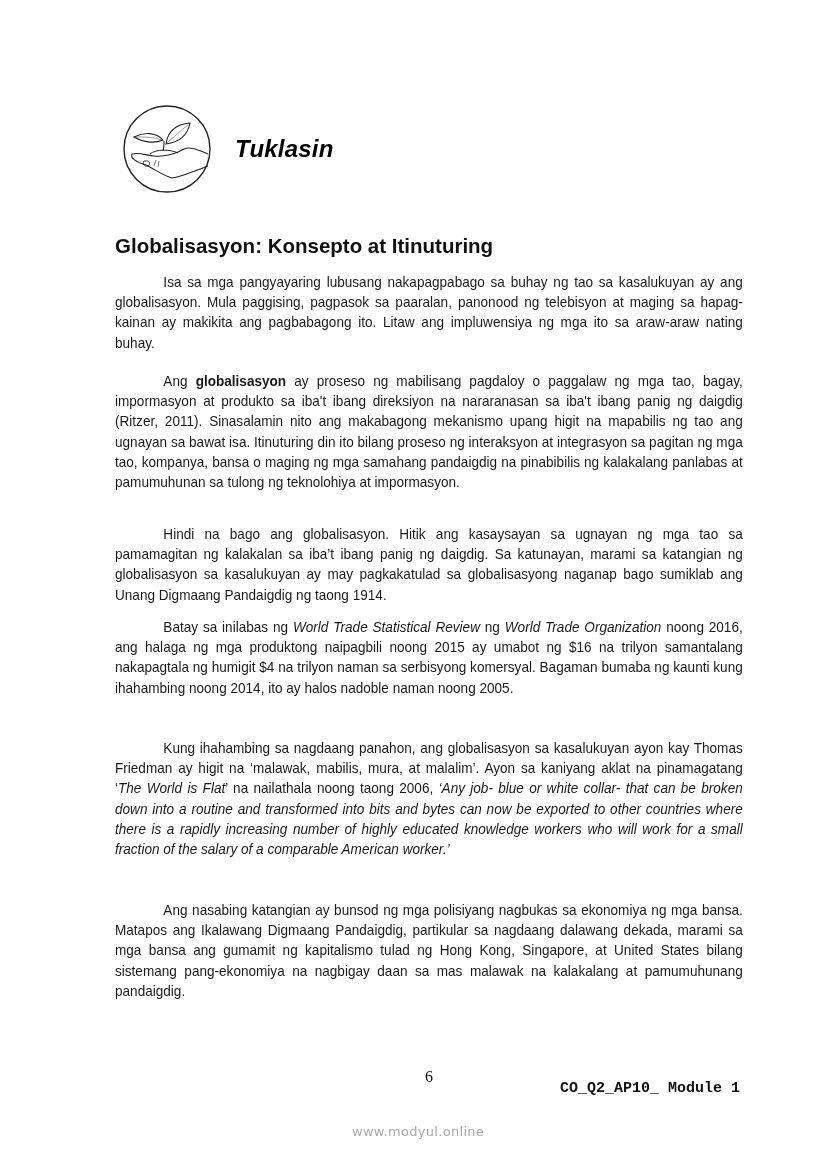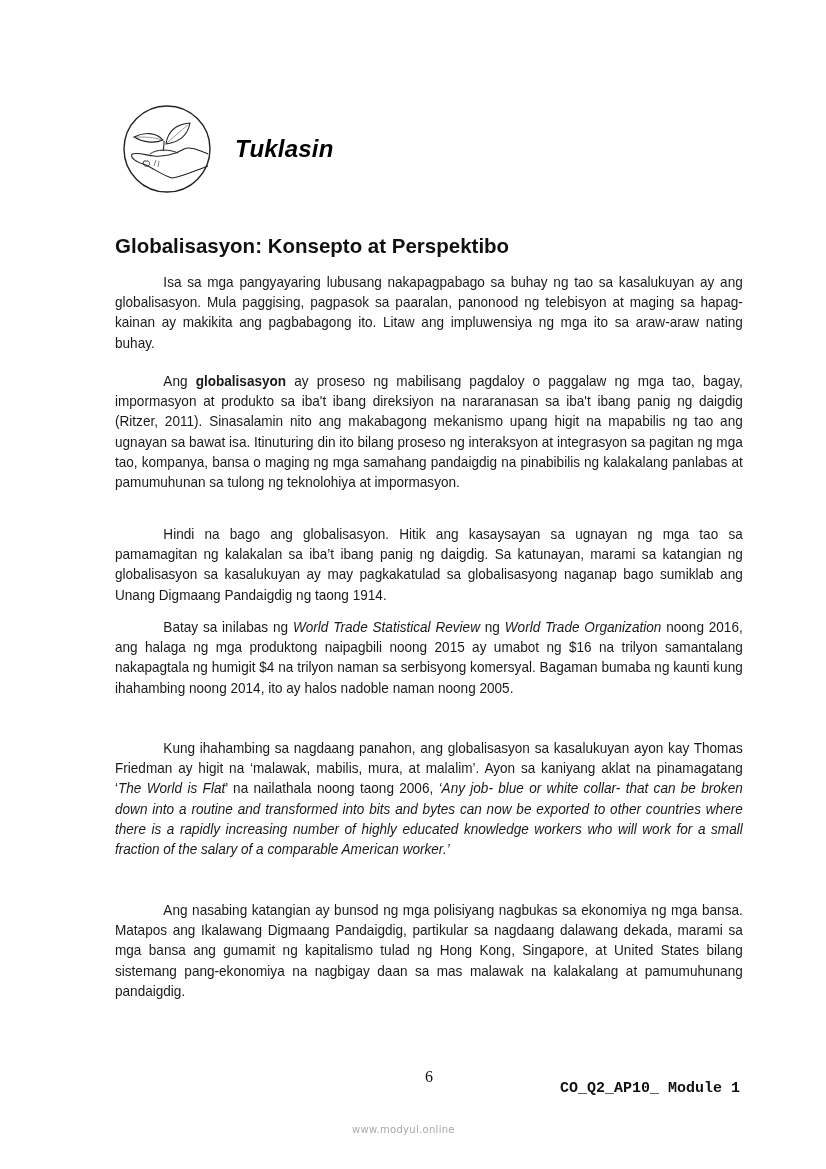--- a/index.html
+++ b/index.html
@@ -40,21 +40,21 @@
     .page-number {
       position: absolute; left: 409px; top: 1068px;
       font-family: "Liberation Serif", serif; font-size: 16px; color: #111;
     }
     .module-code {
       position: absolute; left: 544px; top: 1080px;
       font-family: Liberation Mono, monospace; font-weight: bold; font-size: 15px; color: #111;
     }
     .watermark {
       position: absolute; left: 336px; top: 1124px;
-      font-family: "DejaVu Sans", sans-serif; font-size: 10px; color: #a8a8a8; letter-spacing: 0.3px;
+      font-family: "DejaVu Sans", sans-serif; font-size: 13px; color: #a8a8a8; letter-spacing: 0.3px;
     }
   </style>
 </head>
 <body>
 
 <div class="page">
 
   <div class="section-header">
     <svg class="icon-circle" viewBox="0 0 90 90" width="90" height="90">
       <circle cx="45" cy="45" r="43" fill="none" stroke="#222" stroke-width="1.4"></circle>
@@ -70,21 +70,21 @@
       <path d="M28 50 C34 45, 48 45, 56 49" fill="none" stroke="#222" stroke-width="1"></path>
 
       <path d="M10 50 C18 48, 26 52, 32 52 C42 53, 54 50, 62 45 C68 42, 76 46, 86 50" fill="none" stroke="#222" stroke-width="1.1"></path>
       <path d="M10 50 C8 54, 14 58, 24 61 C34 66, 42 72, 50 74 C60 73, 72 67, 86 62" fill="none" stroke="#222" stroke-width="1.1"></path>
       <path d="M22 57 C20 60, 22 63, 26 62 C28 61, 28 58, 26 57 Z" fill="none" stroke="#222" stroke-width="0.9"></path>
       <path d="M32 62 L34 56 M36 63 L37 57" fill="none" stroke="#444" stroke-width="0.7"></path>
     </svg>
     <div class="section-title">Tuklasin</div>
   </div>
 
-  <div class="main-title">Globalisasyon: Konsepto at Perspektibo</div>
+  <div class="main-title">Globalisasyon: Konsepto at Itinuturing</div>
 
   <p class="body-text p1"><span class="indent"></span><span>Isa sa mga pangyayaring lubusang nakapagpabago sa buhay ng tao sa kasalukuyan ay ang globalisasyon. Mula paggising, pagpasok sa paaralan, panonood ng telebisyon at maging sa hapag-kainan ay makikita ang pagbabagong ito. Litaw ang impluwensiya ng mga ito sa araw-araw nating buhay.</span></p>
 
   <p class="body-text p2"><span class="indent"></span><span>Ang </span><span class="b">globalisasyon</span><span> ay proseso ng mabilisang pagdaloy o paggalaw ng mga tao, bagay, impormasyon at produkto sa iba't ibang direksiyon na nararanasan sa iba't ibang panig ng daigdig (Ritzer, 2011). Sinasalamin nito ang makabagong mekanismo upang higit na mapabilis ng tao ang ugnayan sa bawat isa.   Itinuturing din ito bilang proseso ng interaksyon at integrasyon sa pagitan ng mga tao, kompanya, bansa o maging ng mga samahang pandaigdig na pinabibilis ng kalakalang panlabas at pamumuhunan sa tulong ng teknolohiya at impormasyon.</span></p>
 
   <p class="body-text p3"><span class="indent"></span><span>Hindi na bago ang globalisasyon. Hitik ang kasaysayan sa ugnayan ng mga tao sa pamamagitan ng kalakalan sa iba’t ibang panig ng daigdig. Sa katunayan, marami sa katangian ng globalisasyon sa kasalukuyan ay may pagkakatulad sa globalisasyong naganap bago sumiklab ang Unang Digmaang Pandaigdig ng taong 1914.</span></p>
 
   <p class="body-text p4"><span class="indent"></span><span>Batay sa inilabas ng </span><span class="i">World Trade Statistical Review</span><span> ng </span><span class="i">World Trade Organization</span><span> noong 2016, ang halaga ng mga produktong naipagbili noong 2015 ay umabot ng $16 na trilyon samantalang nakapagtala ng humigit $4 na trilyon naman sa serbisyong komersyal. Bagaman bumaba ng kaunti kung ihahambing noong 2014, ito ay halos nadoble naman noong 2005.</span></p>
 
   <p class="body-text p5"><span class="indent"></span><span>Kung ihahambing sa nagdaang panahon, ang globalisasyon sa kasalukuyan ayon kay Thomas Friedman ay higit na ‘malawak, mabilis, mura, at malalim’. Ayon sa kaniyang aklat na pinamagatang ‘</span><span class="i">The World is Flat</span><span>’ na nailathala noong taong 2006, </span><span class="i">‘Any job- blue or white collar- that can be broken down into a routine and transformed into bits and bytes can now be exported to other countries where there is a rapidly increasing number of highly educated knowledge workers who will work for a small fraction of the salary of a comparable American worker.’</span></p>

